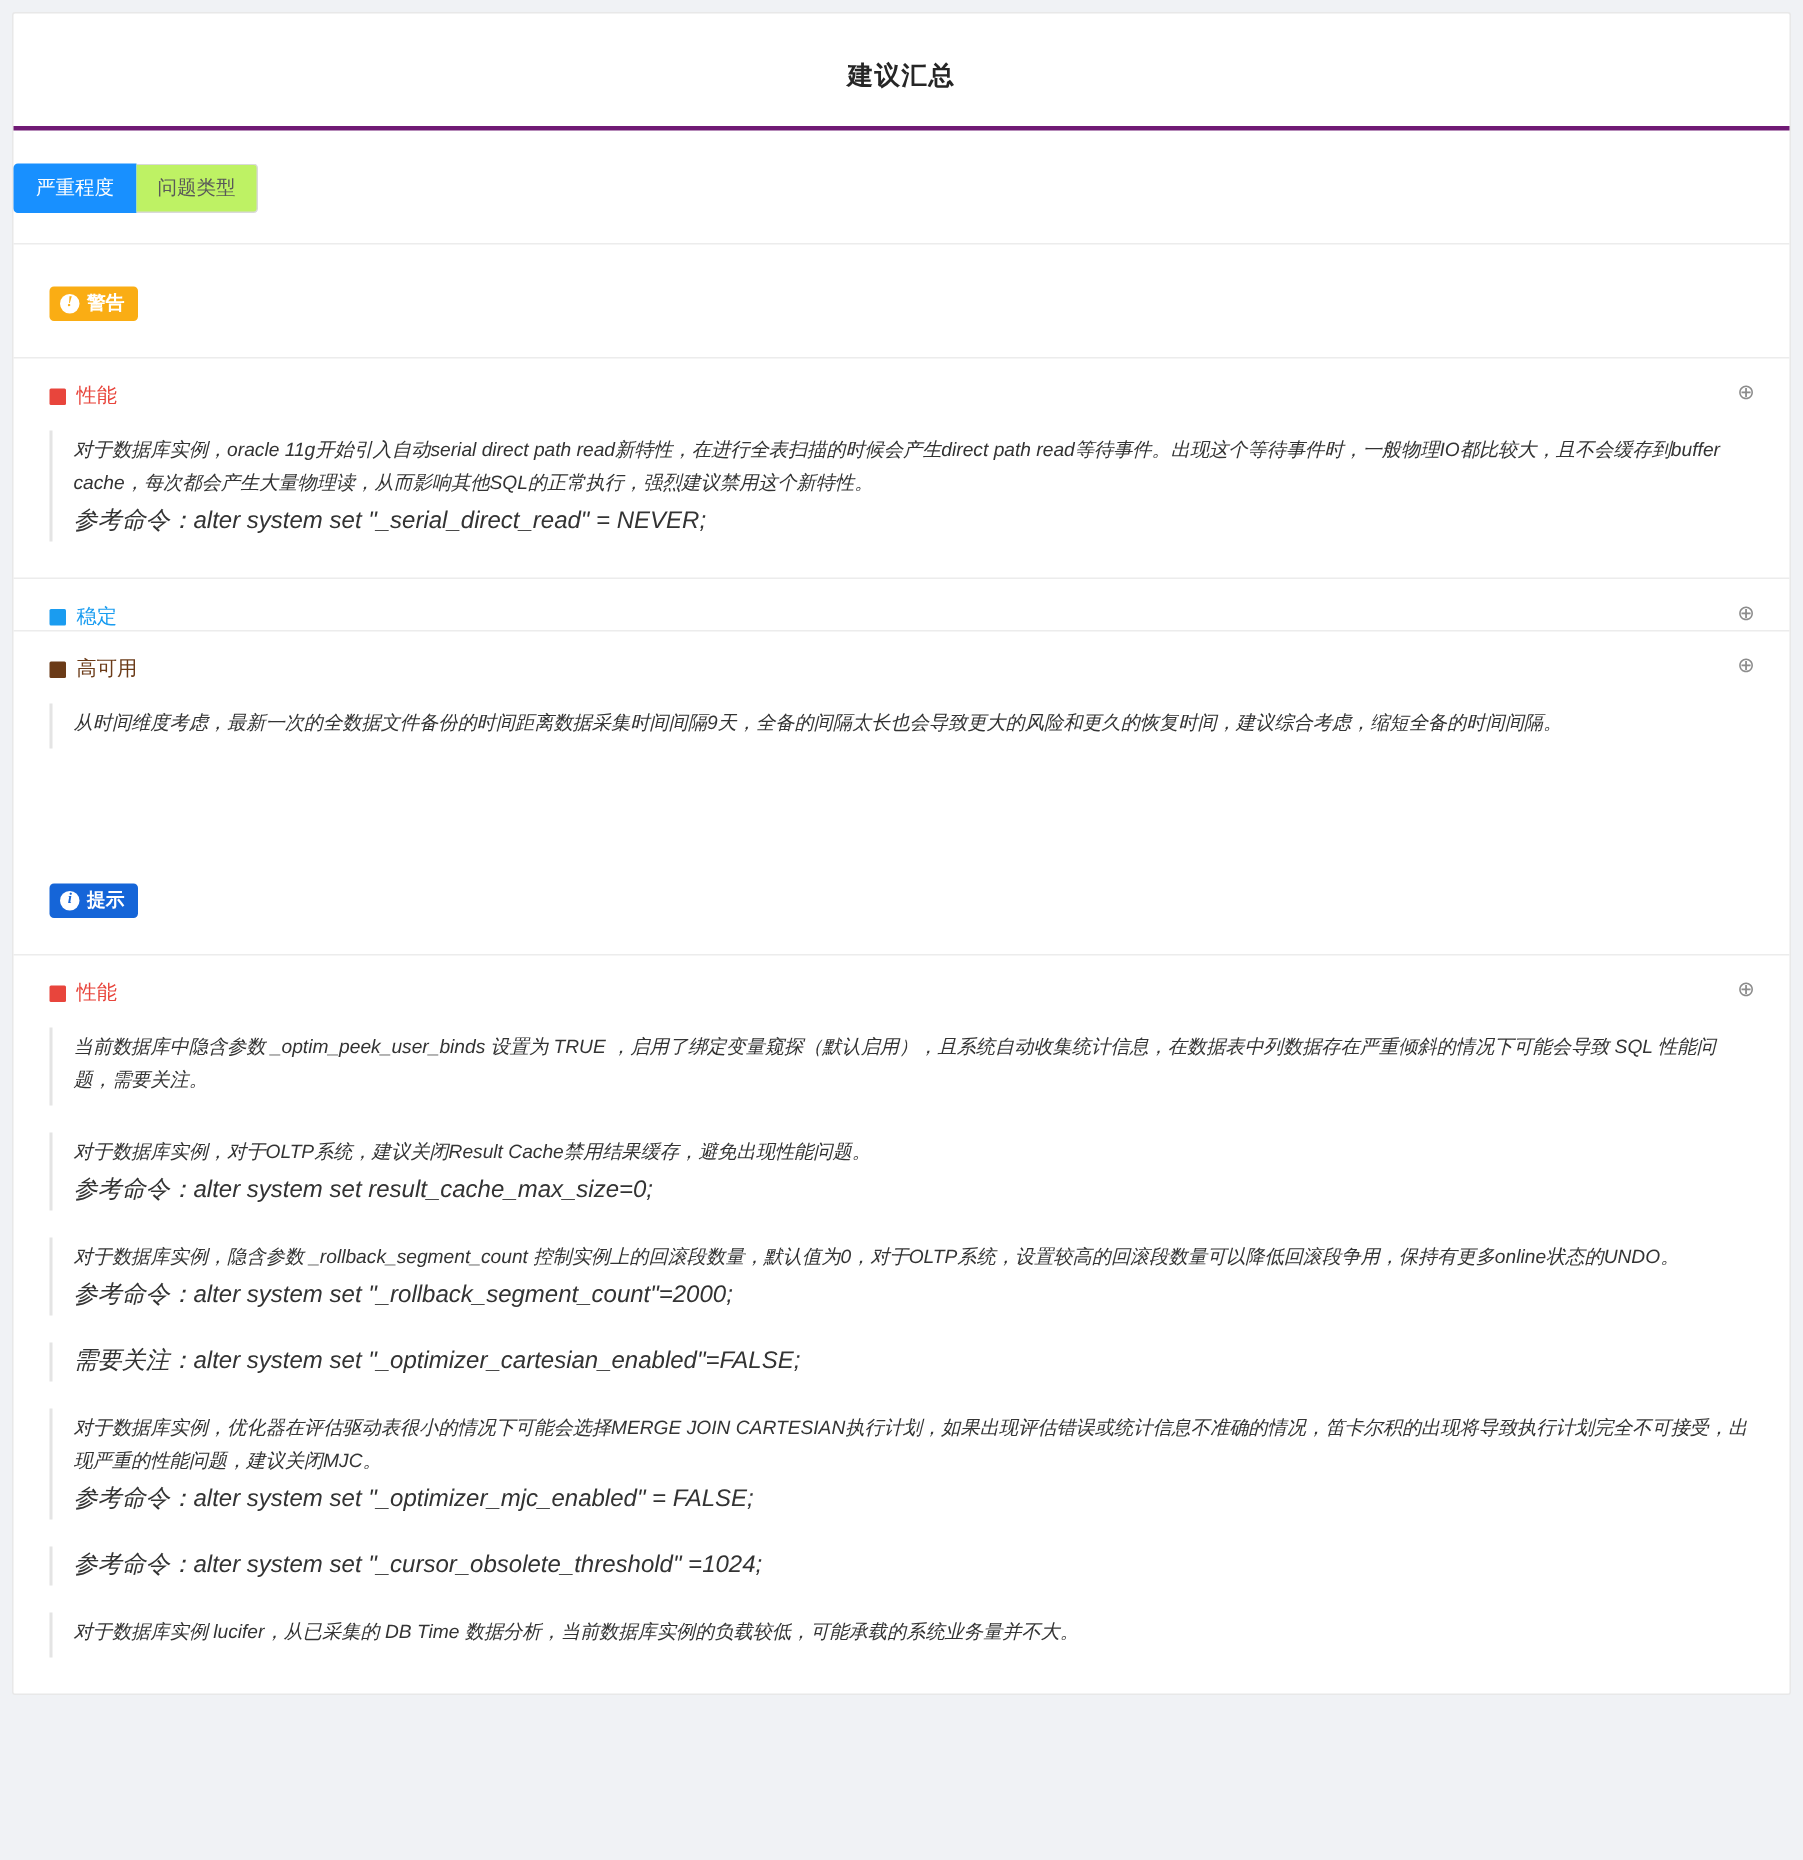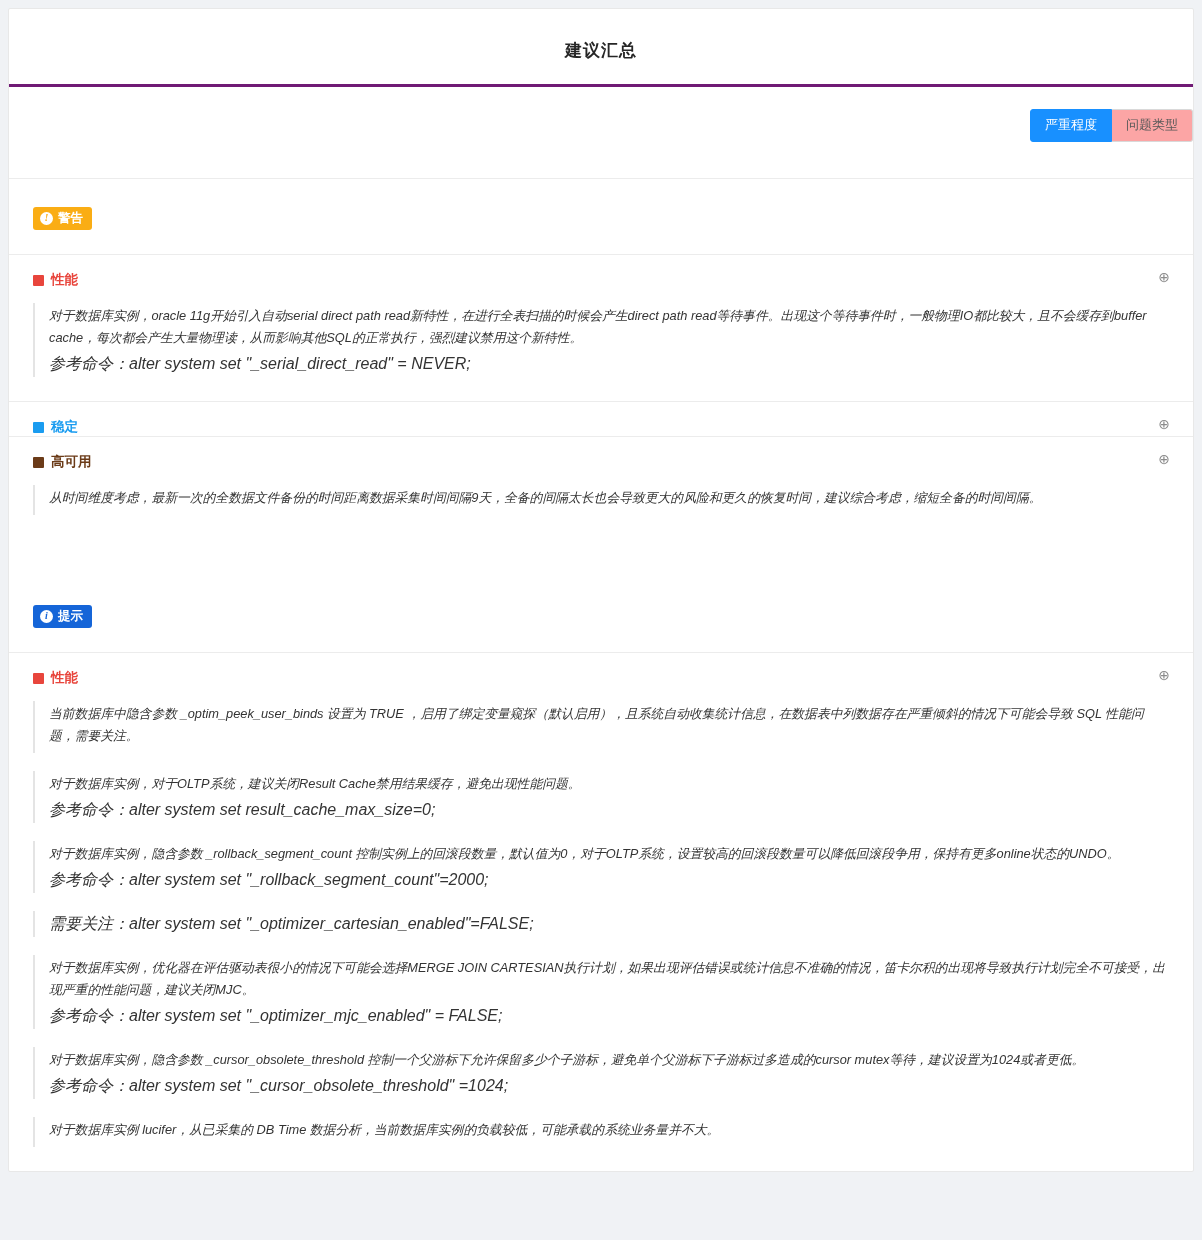--- a/index.html
+++ b/index.html
@@ -26,31 +26,31 @@
     text-align: center;
     font-size: 17px;
     font-weight: bold;
     color: #262626;
     padding: 30px 0 22px 0;
     border-bottom: 3px solid #701a75;
     letter-spacing: 1px;
   }
   .tabs-row {
     display: flex;
-    justify-content: flex-end;
-    padding: 22px 0 36px 0;
+    justify-content: flex-start;
+    padding: 22px 0 20px 0;
     border-bottom: 1px solid #ececec;
   }
   .tab-group { display: flex; }
   .tab {
     font-size: 13px;
     padding: 6px 14px 7px 14px;
     border: 1px solid #d9d9d9;
     color: #595959;
-    background: #fca5a5;
+    background: #bef264;
     cursor: pointer;
     line-height: 18px;
     user-select: none;
   }
   .tab:first-child {
     border-radius: 3px 0 0 3px;
   }
   .tab:last-child {
     border-radius: 0 3px 3px 0;
     border-left: none;
@@ -107,21 +107,21 @@
     position: relative;
   }
   .cat-square {
     width: 11px; height: 11px;
     display: inline-block;
     margin-right: 7px;
     border-radius: 1px;
   }
   .cat-title {
     font-size: 13.5px;
-    font-weight: bold;
+    font-weight: normal;
     color: #e8453c;
     text-align: center;
   }
   .cat-title.perf { color: #e8453c; }
   .cat-title.stable { color: #1a9cf0; }
   .cat-title.ha { color: #6b3b18; }
   .expand-icon {
     position: absolute;
     right: 22px;
     top: 15px;
@@ -259,21 +259,20 @@
           <div class="item">
             <p class="item-cmd">需要关注：alter system set "_optimizer_cartesian_enabled"=FALSE;</p>
           </div>
 
           <div class="item">
             <p class="item-text">对于数据库实例，优化器在评估驱动表很小的情况下可能会选择MERGE JOIN CARTESIAN执行计划，如果出现评估错误或统计信息不准确的情况，笛卡尔积的出现将导致执行计划完全不可接受，出现严重的性能问题，建议关闭MJC。</p>
             <p class="item-cmd">参考命令：alter system set "_optimizer_mjc_enabled" = FALSE;</p>
           </div>
 
           <div class="item">
-            <p class="item-text">对于数据库实例，隐含参数 _cursor_obsolete_threshold 控制一个父游标下允许保留多少个子游标，避免单个父游标下子游标过多造成的cursor mutex等待，建议设置为1024或者更低。</p>
             <p class="item-cmd">参考命令：alter system set "_cursor_obsolete_threshold" =1024;</p>
           </div>
 
           <div class="item">
             <p class="item-text">对于数据库实例 lucifer，从已采集的 DB Time 数据分析，当前数据库实例的负载较低，可能承载的系统业务量并不大。</p>
           </div>
 
         </div>
       </div>
     </div>

